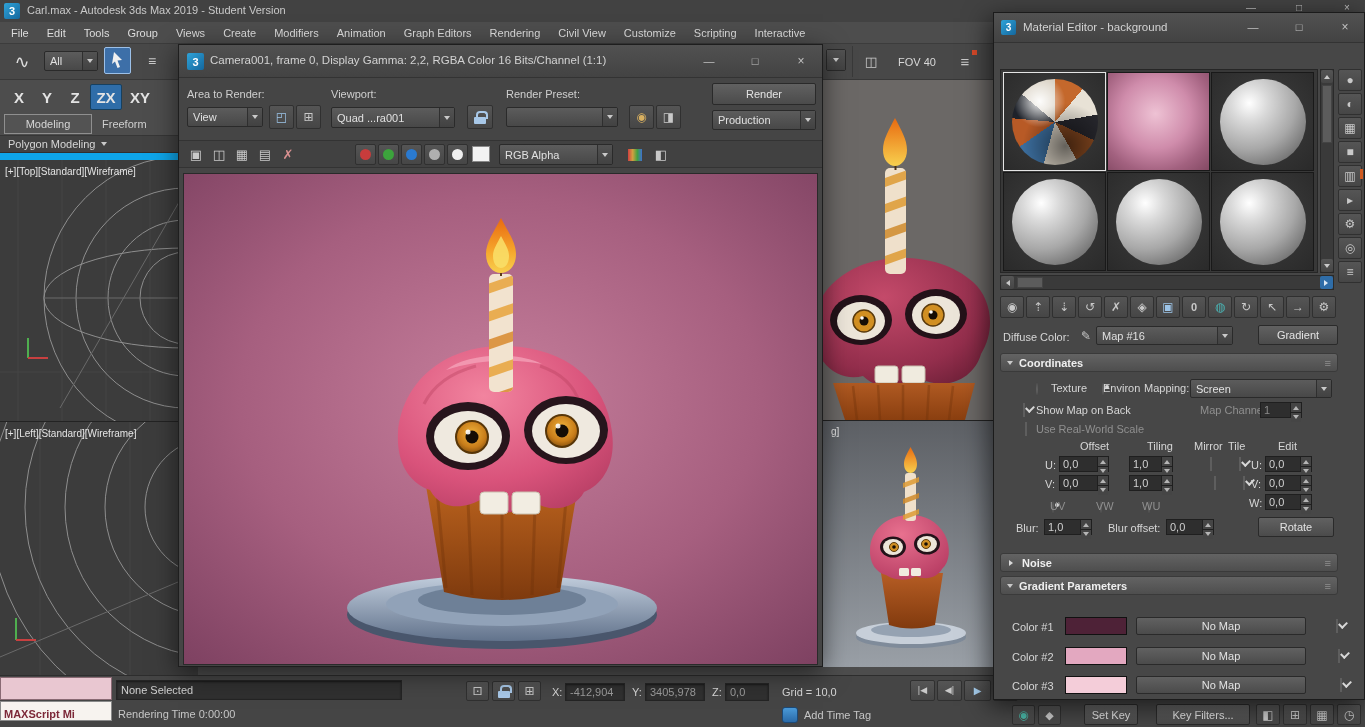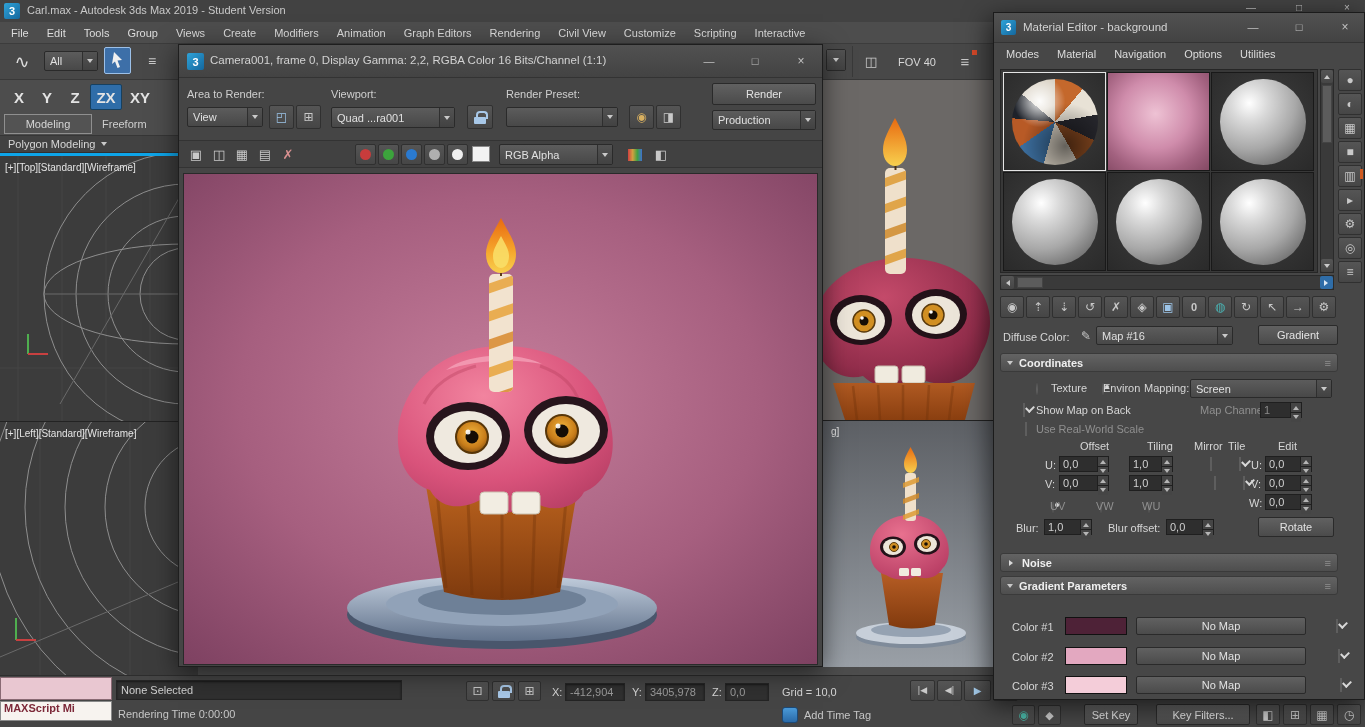--- a/index.html
+++ b/index.html
@@ -112,21 +112,21 @@
   </div>
   <div class="a" style="left:4px;top:114px;width:88px;height:20px;border:1px solid #8f8f8f;background:#535353;display:flex;align-items:center;justify-content:center">
       <span>Modeling</span>
     </div>
   <span class="a" style="left:102px;top:118px;color:#cfcfcf">Freeform</span>
   <div class="a r" style="left:0;top:135px;width:178px;height:18px;background:#424242;border-top:1px solid #363636;border-bottom:1px solid #303030;padding:0 8px;gap:6px">
     <span>Polygon Modeling</span>
       <i class="tri-dn"></i>
   </div>
 
-  <div class="a" style="left:0;top:153px;width:178px;height:268px;background:#3c3c3c;border-top:3px solid #0ea5e9;overflow:hidden">
+  <div class="a" style="left:0;top:153px;width:178px;height:268px;background:#3c3c3c;border-top:7px solid #0ea5e9;overflow:hidden">
     <svg width="178" height="268" viewBox="0 0 178 268">
       <rect width="178" height="268" fill="#3c3c3c"></rect>
       <g stroke="#454545" stroke-width="1">
         <line x1="18" y1="0" x2="18" y2="268"></line>
           <line x1="62" y1="0" x2="62" y2="268"></line>
           <line x1="106" y1="0" x2="106" y2="268"></line>
           <line x1="150" y1="0" x2="150" y2="268"></line>
         <line x1="0" y1="212" x2="178" y2="212"></line>
       </g>
       <g stroke="#8e8e8e" fill="none" stroke-width="1">
@@ -255,21 +255,21 @@
       <path d="M80 62 l16 -6 l0 5 l-16 6 Z" fill="#dd9a34" opacity="0.85"></path>
       <path d="M80 78 l16 -6 l0 5 l-16 6 Z" fill="#cf8a2c" opacity="0.85"></path>
       <path d="M80 94 l16 -6 l0 5 l-16 6 Z" fill="#dd9a34" opacity="0.85"></path>
       <path d="M87.5 26 C 91 33 94 37.5 94 43 C 94 49 90.5 52 87.5 52 C 84.5 52 81 49 81 43 C 81 37.5 84 33 87.5 26 Z" fill="url(#lrflame)"></path>
     </svg>
     <span class="a vlab" style="left:8px;top:5px">g]</span>
   </div>
 
   <div class="a" style="left:0;top:675px;width:1365px;height:52px;background:#454545;border-top:1px solid #2d2d2d;z-index:5">
     <div class="a" style="left:0;top:1px;width:112px;height:23px;background:#e9c7d1;border:1px solid #8a6a74"></div>
-    <div class="a" style="left:0;top:25px;width:112px;height:20px;background:#f7f3ef;border:1px solid #8a8a8a;display:flex;align-items:flex-start;padding:0 3px">
+    <div class="a" style="left:0;top:25px;width:112px;height:20px;background:#f7f3ef;border:1px solid #8a8a8a;display:flex;align-items:flex-end;padding:0 3px">
       <span style="color:#7c2838;font-weight:bold">MAXScript Mi</span>
     </div>
     <div class="a field" style="left:116px;top:4px;width:286px;height:20px">
         <span>None Selected</span>
       </div>
     <span class="a" style="left:118px;top:32px;color:#c6c6c6">Rendering Time 0:00:00</span>
     <div class="a ib" style="left:466px;top:5px;width:23px;height:20px;font-size:12px">⊡</div>
     <div class="a ib" style="left:492px;top:5px;width:23px;height:20px">
         <span class="lock"></span>
       </div>
@@ -462,27 +462,20 @@
   <div class="a" style="left:993px;top:12px;width:372px;height:688px;background:#474747;border:1px solid #1b1b1b;box-shadow:-4px 6px 24px rgba(0,0,0,.6);z-index:20">
     <div class="a" style="left:0;top:0;width:370px;height:30px;background:linear-gradient(#515151,#434343);border-bottom:1px solid #333">
       <div class="a" style="left:7px;top:7px;width:15px;height:15px;background:linear-gradient(135deg,#2fa3d8,#14679e);border-radius:2px;color:#fff;font-weight:bold;font-size:10px;display:flex;align-items:center;justify-content:center">
           <span>3</span>
         </div>
       <span class="a" style="left:29px;top:8px;color:#d2d2d2;font-size:11.5px">Material Editor - background</span>
       <div class="a winbtn" style="left:244px;top:5px;width:30px;height:18px;font-size:11px">—</div>
       <div class="a winbtn" style="left:290px;top:5px;width:30px;height:18px;font-size:11px">□</div>
       <div class="a winbtn" style="left:336px;top:5px;width:30px;height:18px;font-size:12px">×</div>
     </div>
-    <div class="a r" style="left:0;top:30px;width:370px;height:22px;padding-left:3px">
-      <span class="menu-item">Modes</span>
-      <span class="menu-item">Material</span>
-      <span class="menu-item">Navigation</span>
-      <span class="menu-item">Options</span>
-      <span class="menu-item">Utilities</span>
-    </div>
     
     <div class="a" style="left:6px;top:56px;width:318px;height:204px;background:#383838;border:1px solid #262626">
       <div class="slot active" style="left:2px;top:2px;width:103px;height:99px">
           <span class="sph sphChecker"></span>
         </div>
       <div class="slot slotPink" style="left:106px;top:2px;width:103px;height:99px"></div>
       <div class="slot" style="left:210px;top:2px;width:103px;height:99px">
           <span class="sph sphGray"></span>
         </div>
       <div class="slot" style="left:2px;top:102px;width:103px;height:99px">

